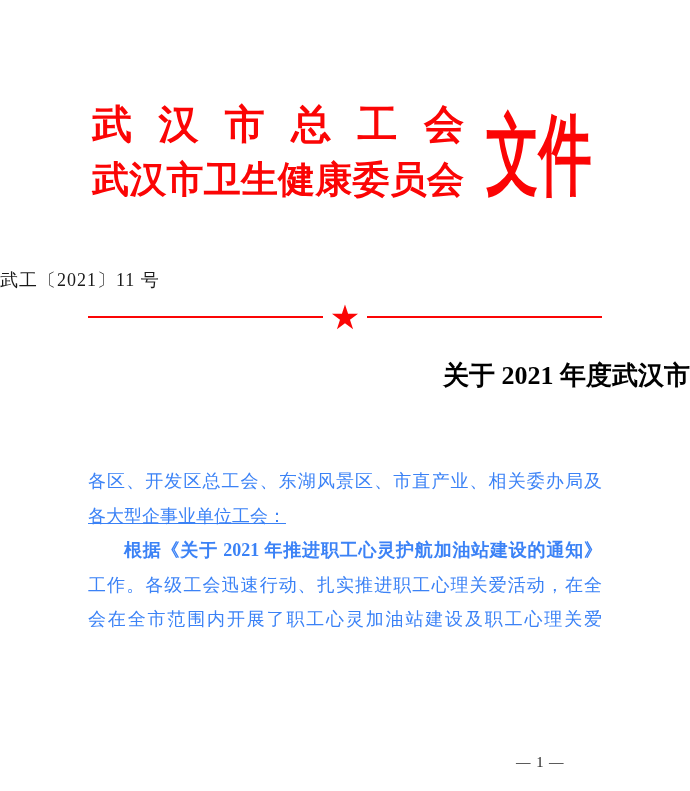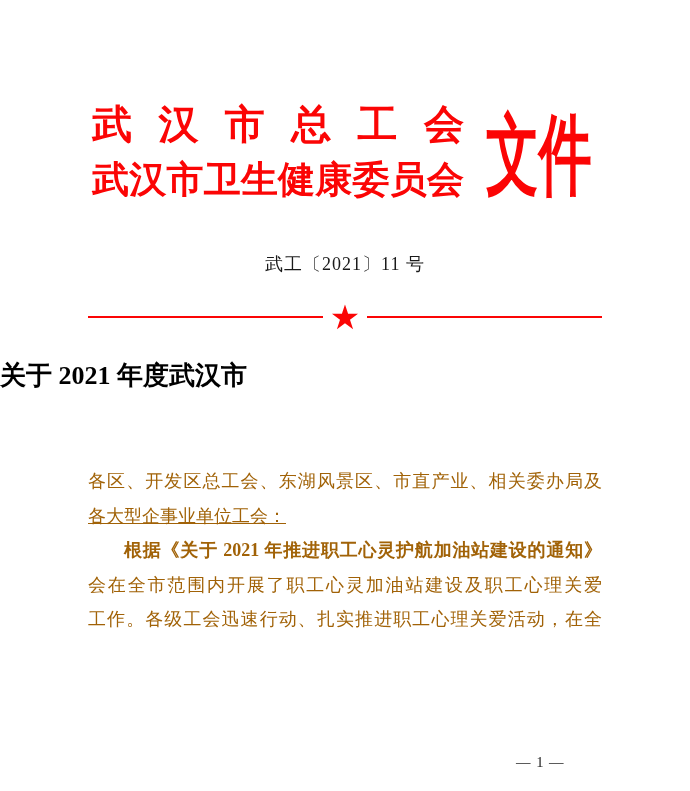--- a/index.html
+++ b/index.html
@@ -36,24 +36,24 @@
     margin-left: 22px;
     margin-top: 12px;
     transform: scaleX(0.60);
     transform-origin: left center;
     white-space: nowrap;
   }
 
   
   .doc-number {
     position: absolute;
-    top: 252px;
+    top: 268px;
     left: 0;
     width: 100%;
-    text-align: center;
+    text-align: left;
     font-size: 18px;
     line-height: 24px;
     letter-spacing: 1px;
   }
 
   
   .divider {
     position: absolute;
     left: 88px;
     top: 300px;
@@ -70,35 +70,35 @@
     margin: 0 7px;
     font-family: "DejaVu Sans", sans-serif;
   }
 
   
   .title {
     position: absolute;
     top: 356px;
     left: 0;
     width: 100%;
-    text-align: left;
+    text-align: right;
     font-weight: 700;
     font-size: 26px;
     line-height: 40px;
     color: #000000;
   }
 
   
   .body-block {
     position: absolute;
     left: 88px;
     top: 464px;
     width: 514px;
     font-size: 18px;
-    color: #a16207;
+    color: #3b82f6;
   }
   .body-line {
     line-height: 34.6px;
     text-align: justify;
     text-align-last: justify;
   }
   .body-line.no-just { text-align-last: left; text-decoration: underline; }
   .body-line.indent { text-indent: 2em; font-weight: bold; }
 
   
@@ -152,19 +152,19 @@
   </div>
 
   <div class="title">
     <div>关于 2021 年度武汉市</div>
   </div>
 
   <div class="body-block" id="body-lines">
       <div class="body-line">各区、开发区总工会、东湖风景区、市直产业、相关委办局及</div>
       <div class="body-line no-just">各大型企事业单位工会：</div>
       <div class="body-line indent">根据《关于 2021 年推进职工心灵护航加油站建设的通知》</div>
+      <div class="body-line">工作。各级工会迅速行动、扎实推进职工心理关爱活动，在全</div>
       <div class="body-line">会在全市范围内开展了职工心灵加油站建设及职工心理关爱</div>
-      <div class="body-line">工作。各级工会迅速行动、扎实推进职工心理关爱活动，在全</div>
     </div>
 
   <div class="page-number">— 1 —</div>
 
 </div>
 
 </body></html>

